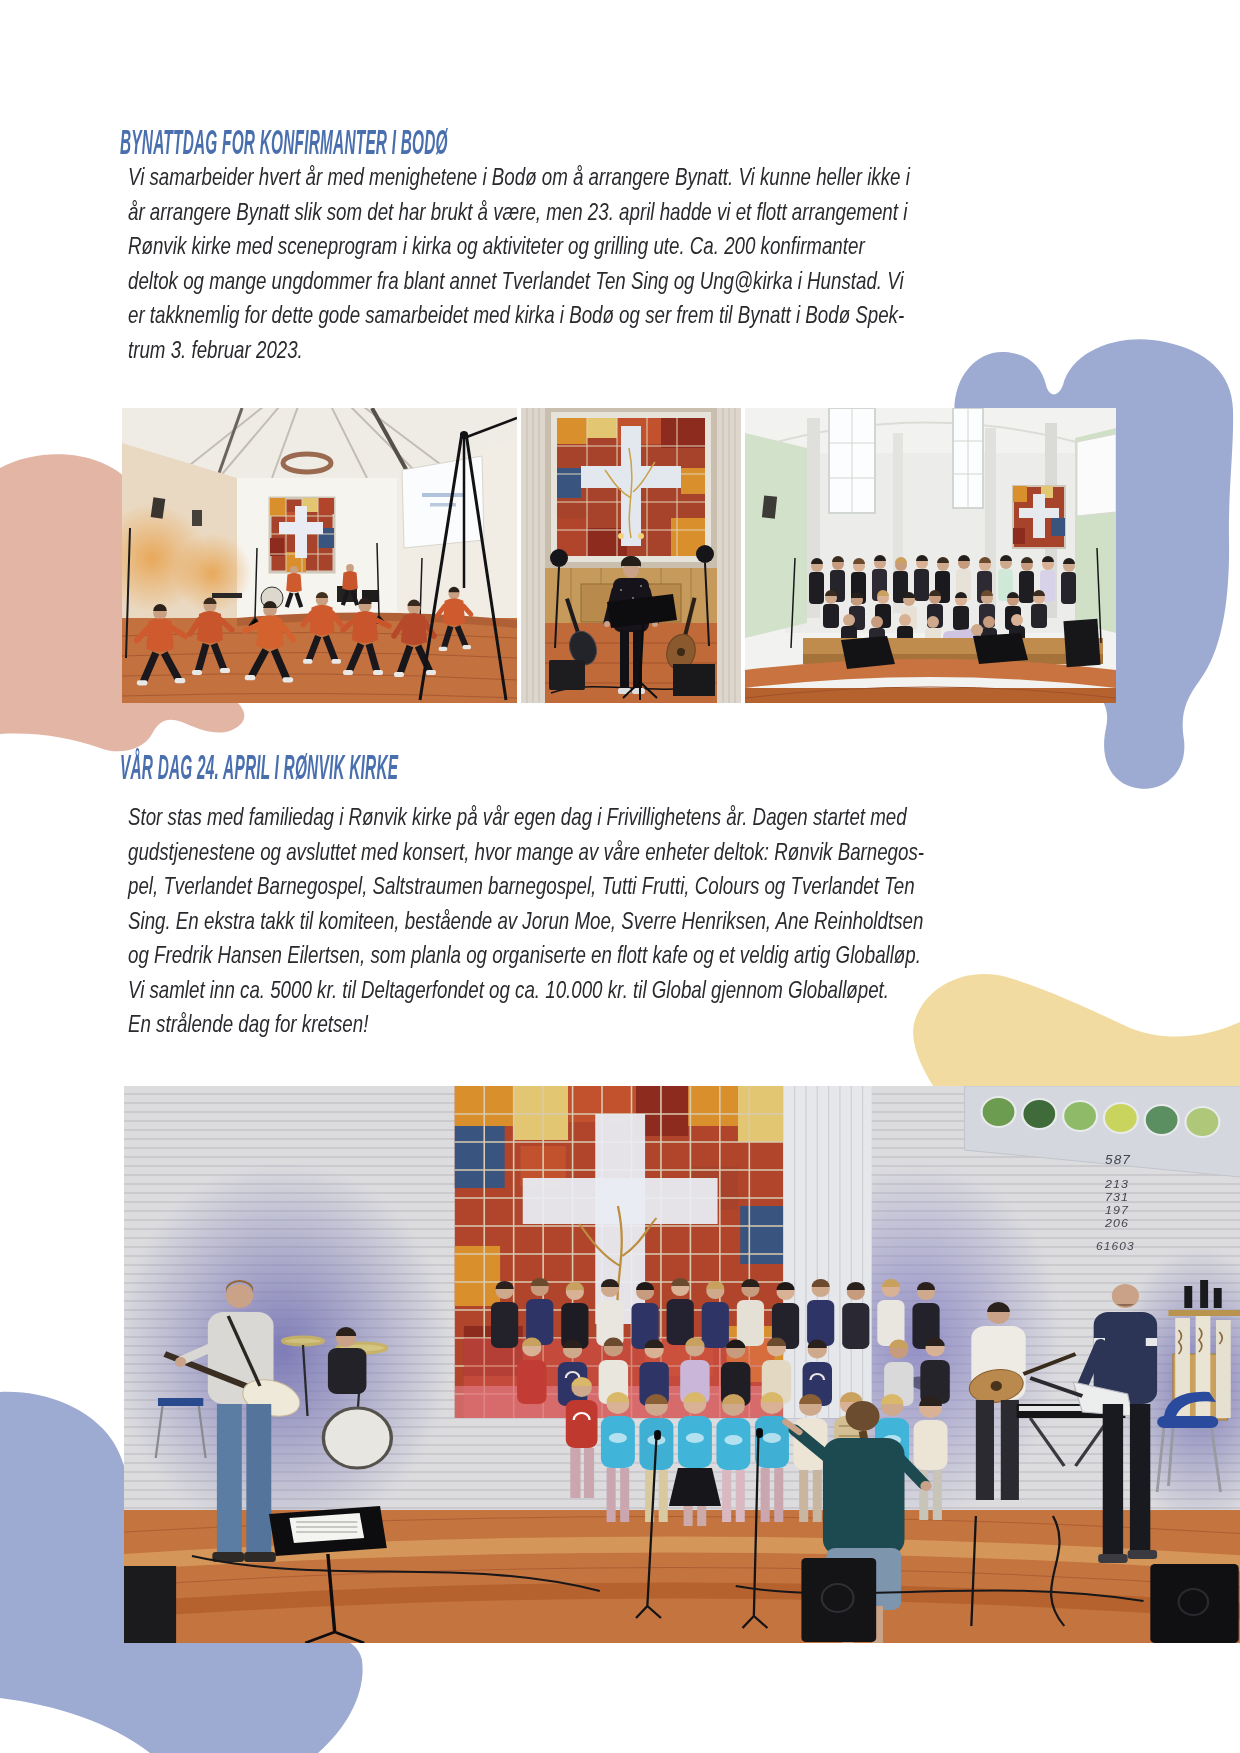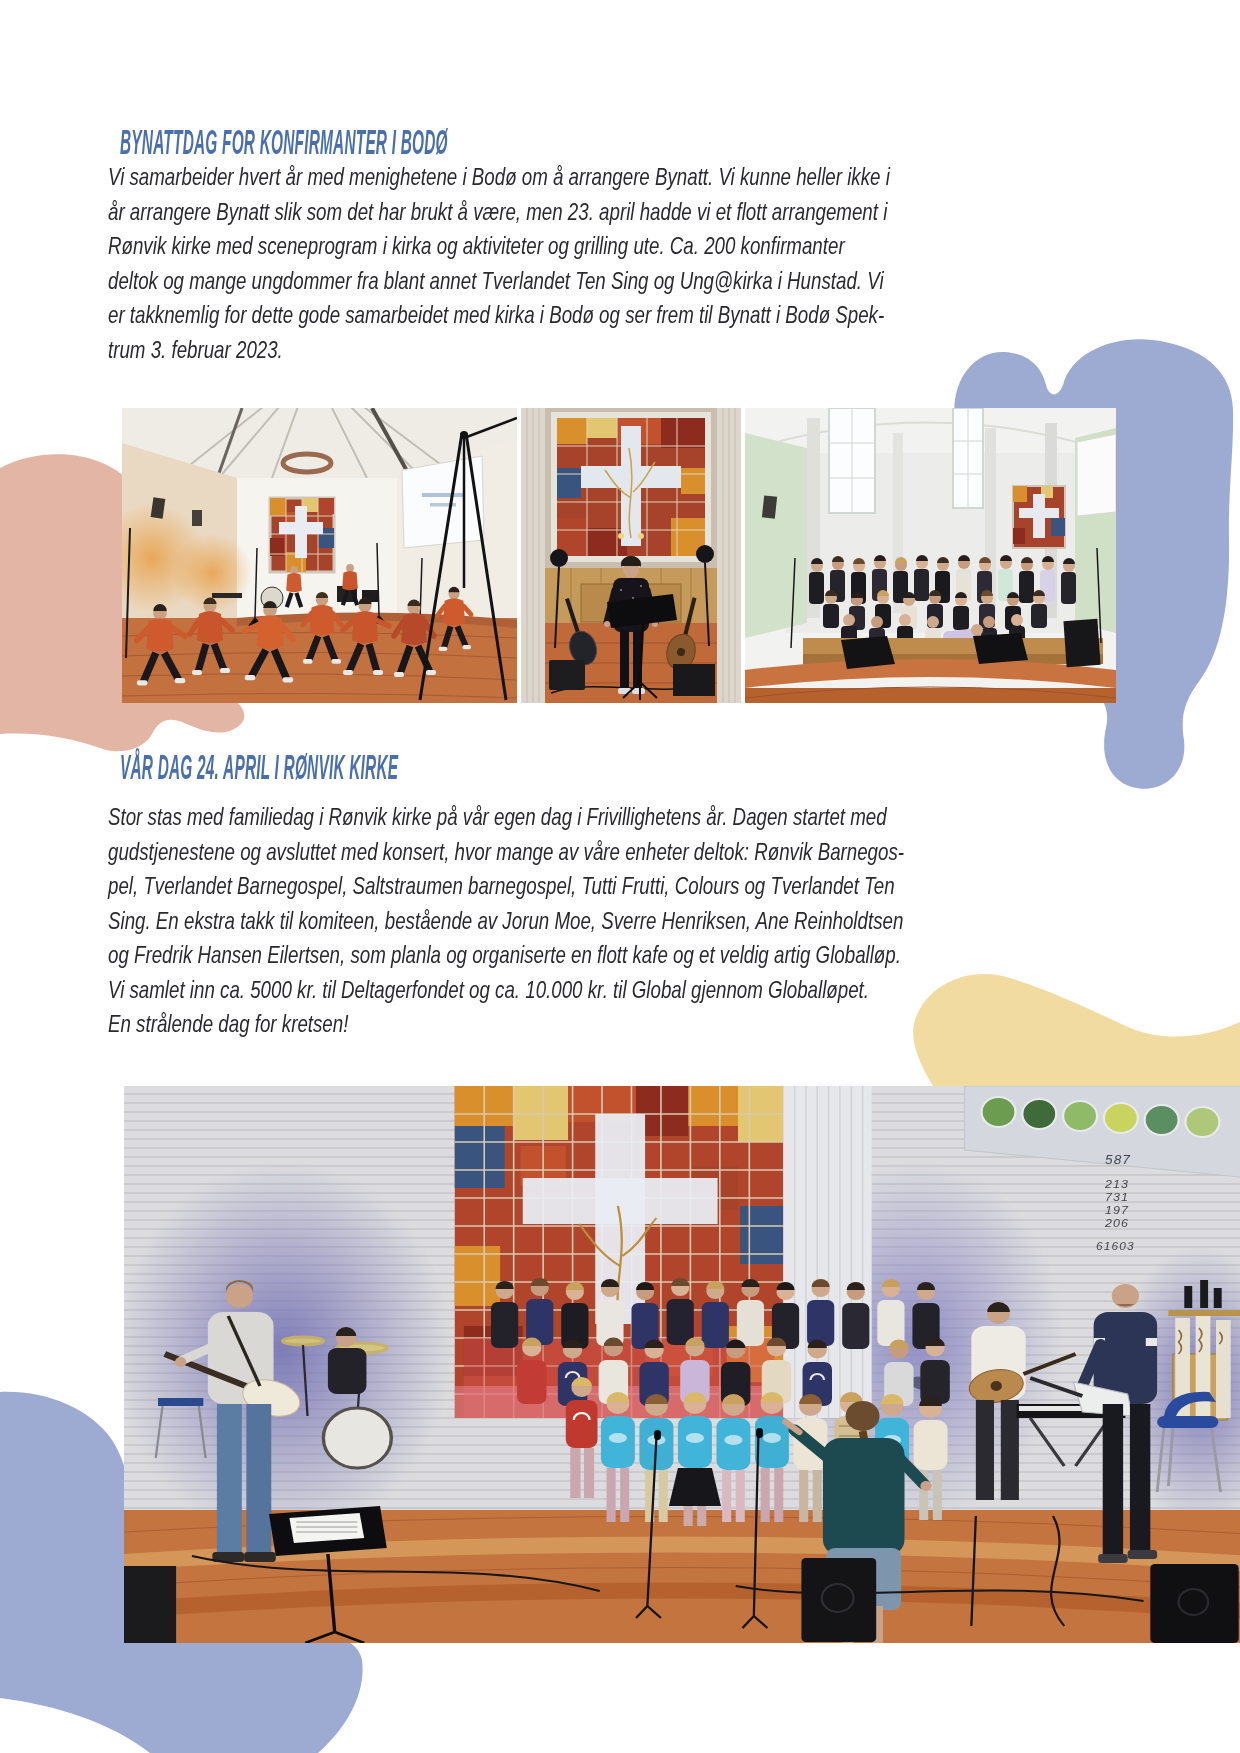--- a/index.html
+++ b/index.html
@@ -2,21 +2,21 @@
 <html><head>
 <meta charset="utf-8">
 <style>
   html,body{margin:0;padding:0;background:#ffffff;}
   .page{position:relative;width:1240px;height:1753px;background:#ffffff;overflow:hidden;
         font-family:"Liberation Sans",sans-serif;font-style:italic;}
   .blobs{position:absolute;left:0;top:0;width:1240px;height:1753px;z-index:0;}
   .hd{position:absolute;left:120px;margin:0;font-size:35px;font-weight:700;color:#4a6fae;
       white-space:nowrap;transform:scaleX(0.44);transform-origin:0 0;letter-spacing:.5px;z-index:3;}
   #h1{top:122px;} #h2{top:747px;}
-  .para{position:absolute;left:108px;z-index:3;}
+  .para{position:absolute;left:128px;z-index:3;}
   #p1{top:160px;} #p2{top:800px;}
   .tline{height:34.5px;line-height:34.5px;font-size:24px;color:#2a2a2e;white-space:nowrap;
          transform:scaleX(0.78);transform-origin:0 0;}
   .photo{position:absolute;background:#fff;overflow:hidden;z-index:2;}
   .photo svg{display:block;width:100%;height:100%;}
   #ph1{left:122px;top:408px;width:395px;height:295px;}
   #ph2{left:521px;top:408px;width:220px;height:295px;}
   #ph3{left:745px;top:408px;width:371px;height:295px;}
   #ph4{left:124px;top:1086px;width:1126px;height:557px;}
 </style>

